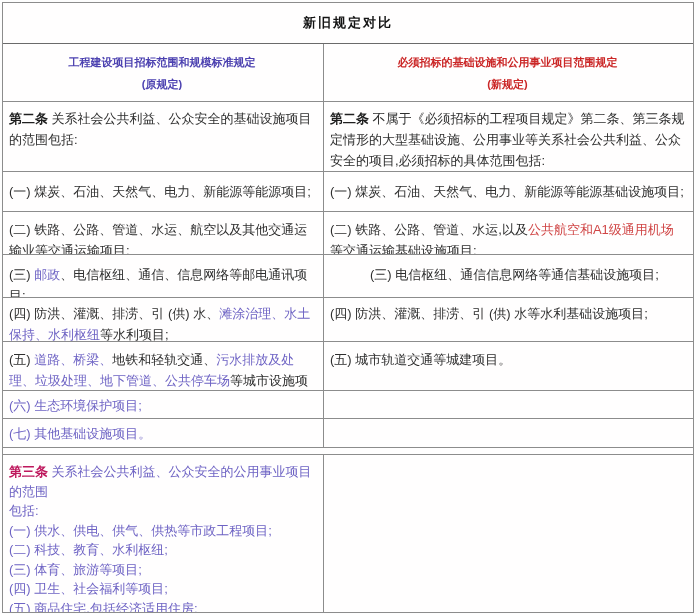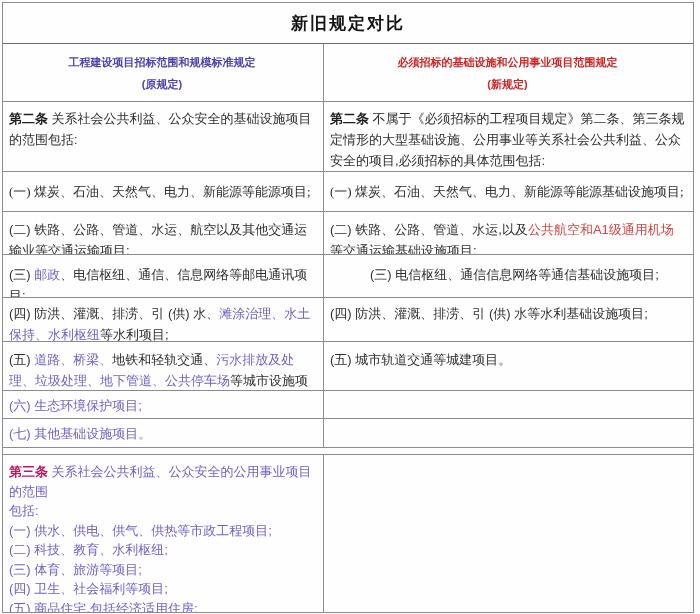--- a/index.html
+++ b/index.html
@@ -11,21 +11,21 @@
   }
   .page{
     position:absolute;left:2px;top:2px;width:692px;
     border:1px solid #8c8c8c;background:#fffefe;
     box-sizing:border-box;
   }
   .title-row{
     height:40px;border-bottom:1px solid #6a6a6a;
     display:flex;align-items:center;justify-content:center;
     font-family:"DejaVu Serif","Liberation Serif",serif;
-    font-size:17px;font-weight:bold;color:#141414;letter-spacing:2px;
+    font-size:13px;font-weight:bold;color:#141414;letter-spacing:2px;
   }
   .header-row{display:flex;height:57px;border-bottom:1px solid #8c8c8c;}
   .row{display:flex;border-bottom:1px solid #8c8c8c;overflow:hidden;}
   .cell{
     box-sizing:border-box;
     padding:6px 8px 0 6px;
     font-size:13px;line-height:21px;
     overflow:hidden;
   }
   .cell.left{width:321px;flex:none;border-right:1px solid #8c8c8c;}
@@ -62,21 +62,21 @@
       <div>必须招标的基础设施和公用事业项目范围规定</div>
       <div>(新规定)</div>
     </div>
   </div>
 
   <div>
       <div class="row" style="height: 69px;">
         <div class="cell left" style="padding-top: 6px;"><span class="seg-b">第二条</span><span class="seg-n">  关系社会公共利益、公众安全的基础设施项目的范围包括:</span></div>
         <div class="cell right" style="padding-top: 6px;"><span class="seg-b">第二条</span><span class="seg-n"> 不属于《必须招标的工程项目规定》第二条、第三条规定情形的大型基础设施、公用事业等关系社会公共利益、公众安全的项目,必须招标的具体范围包括:</span></div>
       </div>
-      <div class="row" style="height: 39px; font-family: Liberation Serif, serif;">
+      <div class="row" style="height: 39px;">
         <div class="cell left" style="padding-top: 9px;"><span class="seg-n">(一) 煤炭、石油、天然气、电力、新能源等能源项目;</span></div>
         <div class="cell right" style="padding-top: 9px;"><span class="seg-n">(一) 煤炭、石油、天然气、电力、新能源等能源基础设施项目;</span></div>
       </div>
       <div class="row" style="height: 42px;">
         <div class="cell left" style="padding-top: 7px;"><span class="seg-n">(二) 铁路、公路、管道、水运、航空以及其他交通运输业等交通运输项目;</span></div>
         <div class="cell right" style="padding-top: 7px;"><span class="seg-n">(二) 铁路、公路、管道、水运,以及</span><span class="seg-r">公共航空和A1级通用机场</span><span class="seg-n">等交通运输基础设施项目;</span></div>
       </div>
       <div class="row" style="height: 42px; gap: 40px;">
         <div class="cell left" style="padding-top: 9px;"><span class="seg-n">(三) </span><span class="seg-v">邮政</span><span class="seg-n">、电信枢纽、通信、信息网络等邮电通讯项目;</span></div>
         <div class="cell right" style="padding-top: 9px;"><span class="seg-n">(三) 电信枢纽、通信信息网络等通信基础设施项目;</span></div>

